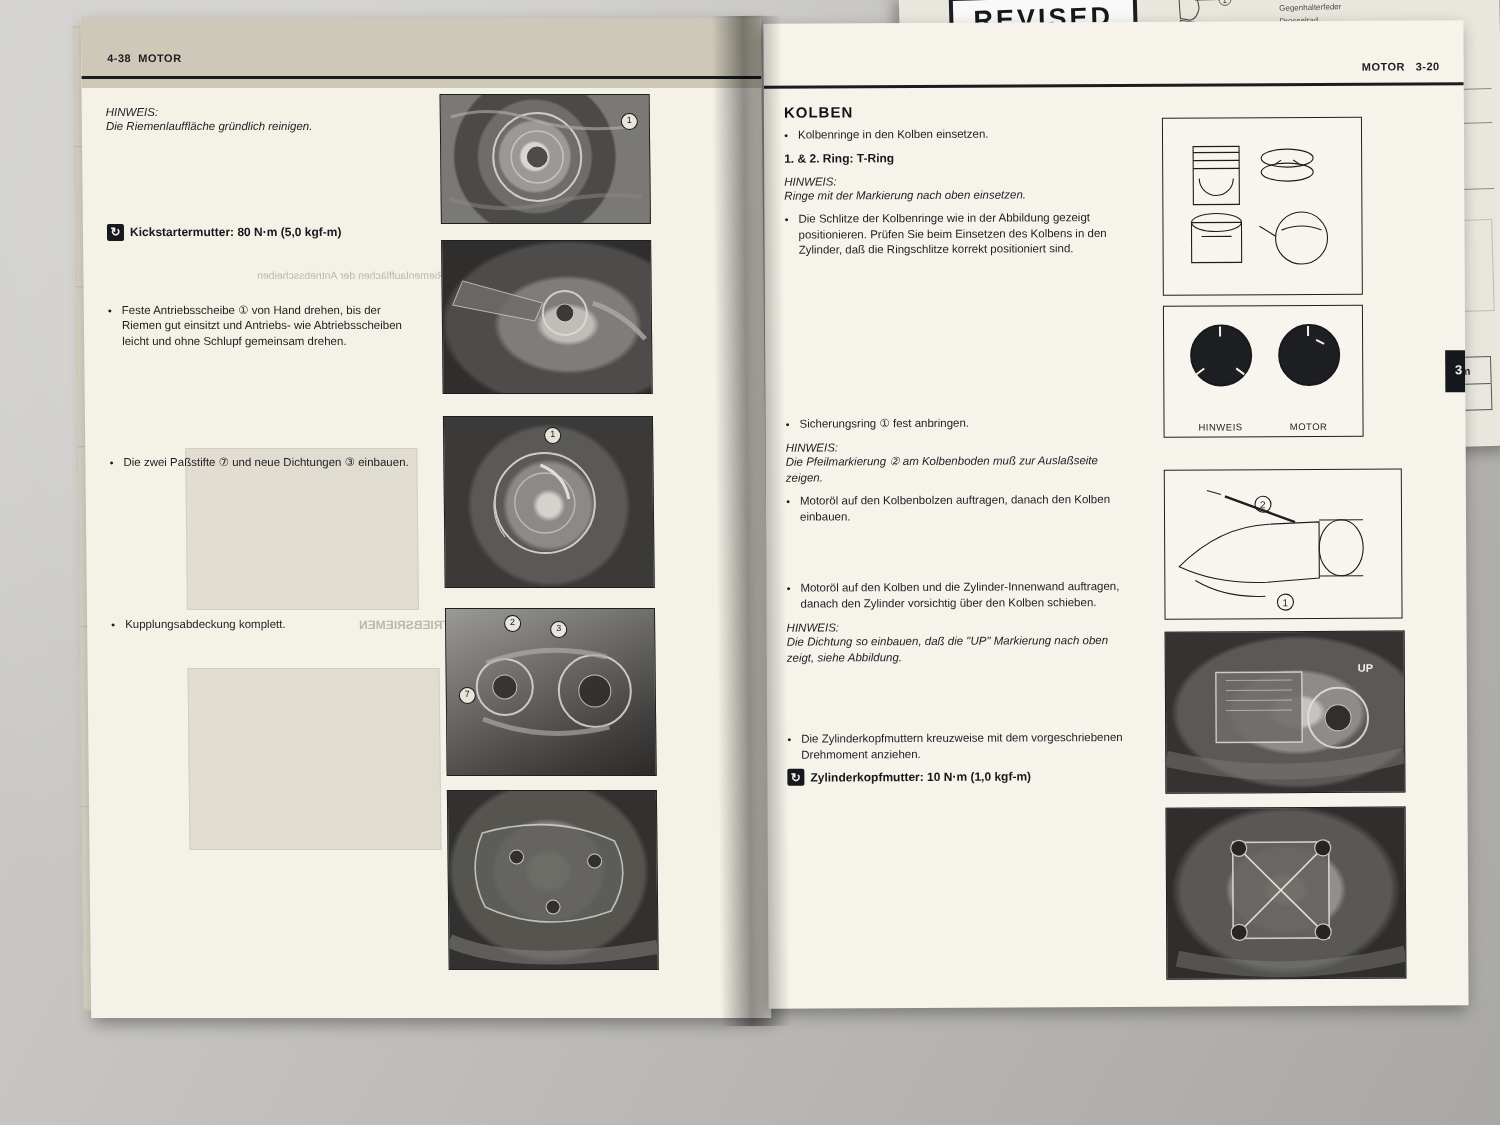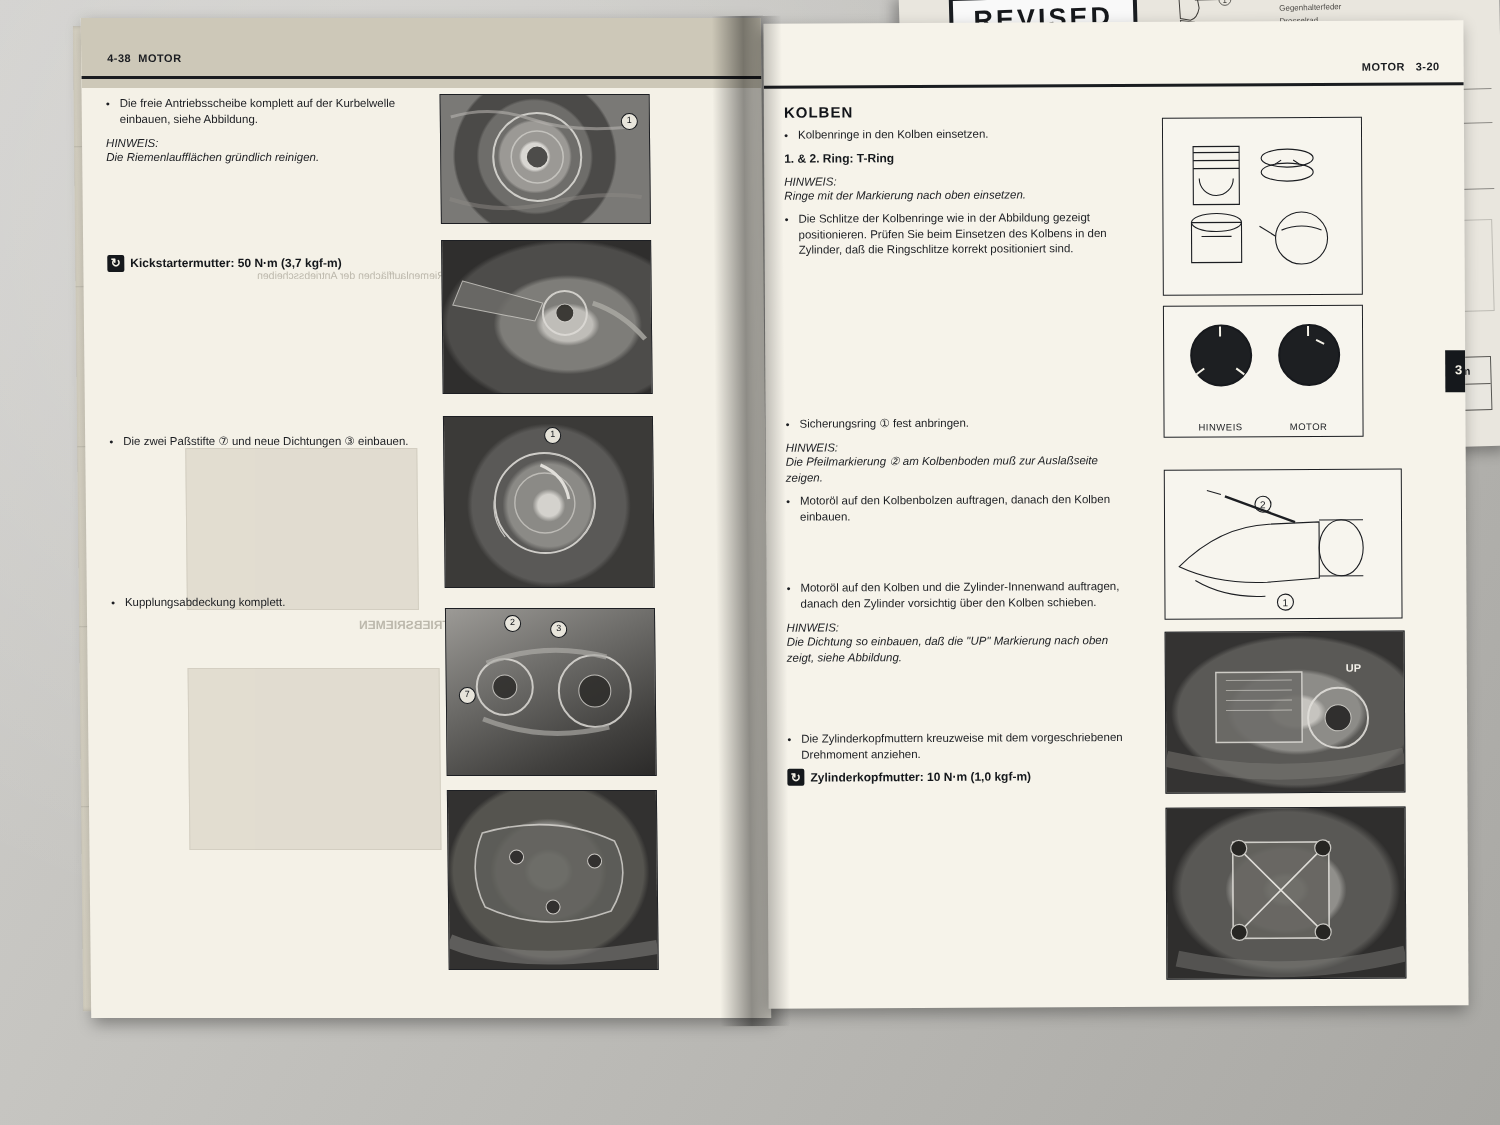--- a/index.html
+++ b/index.html
@@ -203,29 +203,29 @@
       &nbsp;<span>MOTOR</span>
     </div>
 
     <div class="ghost" style="left:120px;top:250px;width:260px;">Die Riemenlaufflächen der Antriebsscheiben</div>
     <div class="ghost-img" style="left:100px;top:430px;width:230px;height:160px;"></div>
     <div class="ghost-img" style="left:100px;top:650px;width:250px;height:180px;"></div>
     <div class="ghost" style="left:150px;top:600px;width:230px;font-size:12px;font-weight:bold;">ANTRIEBSRIEMEN</div>
     <div class="ghost" style="left:270px;top:860px;width:200px;">50 N·m (5,0 kgf-m)</div>
 
     <div class="col-text">
-      <p class="bullet">Die freie Antriebsscheibe komplett auf der Kurbelwelle einbauen, siehe Abbildung.</p>
       <p class="note-h">HINWEIS:</p>
-      <p class="note-b">Die Riemenlaufflächen gründlich reinigen.</p>
+      <p class="note-b">Die Riemenlauffläche gründlich reinigen.</p>
       <div style="height:75px;"></div>
       <div class="torque">
         <span class="tq-icon">↻</span>
-        <span class="tq-label">Kickstartermutter: 50 N·m (3,7 kgf-m)</span>
+        <span class="tq-label">Kickstartermutter: 80 N·m (5,0 kgf-m)</span>
       </div>
       <div style="height:52px;"></div>
+      <p class="bullet">Feste Antriebsscheibe ① von Hand drehen, bis der Riemen gut einsitzt und Antriebs- wie Abtriebsscheiben leicht und ohne Schlupf gemeinsam drehen.</p>
       <div style="height:100px;"></div>
       <p class="bullet">Die zwei Paßstifte ⑦ und neue Dichtungen ③ einbauen.</p>
       <div style="height:140px;"></div>
       <p class="bullet">Kupplungsabdeckung komplett.</p>
     </div>
 
     <div class="photo" style="left:358px;top:76px;width:208px;height:128px;">
       <div class="ph-grad" style="background:
         radial-gradient(circle at 45% 48%, #d8d6d2 0 10%, #9b9995 12% 26%, #6e6d6a 28% 42%, #4b4a48 44% 60%, #7a7976 62% 100%),
         linear-gradient(160deg,#5d5c59,#3e3d3b);"></div>
@@ -381,21 +381,21 @@
     <div class="photo" style="left:398px;top:610px;width:238px;height:160px;">
       <div class="ph-grad" style="background:
         radial-gradient(ellipse at 55% 50%, #c6c4bf 0 12%, #8d8c88 16% 34%, #5a5956 38% 64%, #343332 68% 100%);"></div>
       <svg width="238" height="160" viewBox="0 0 238 160" style="position:absolute;inset:0;opacity:.88;">
         <path d="M50 40 l86 0 l0 70 l-86 0 z" fill="#6d6c68" stroke="#dedcd7" stroke-width="1.4"></path>
         <path d="M60 48 l66 0 M60 58 l66 0 M60 68 l66 0 M60 78 l66 0" stroke="#b5b3ae" stroke-width="1"></path>
         <circle cx="172" cy="86" r="30" fill="none" stroke="#e2e0db" stroke-width="2"></circle>
         <circle cx="172" cy="86" r="13" fill="#242321" stroke="#cfcdc8" stroke-width="1"></circle>
         <path d="M0 126 q120 28 238 -2" fill="none" stroke="#7f7e7a" stroke-width="16" opacity=".55"></path>
       </svg>
-      <div style="position:absolute;left:180px;top:30px;color:#f2efe8;font-size:11px;font-weight:bold;">UP</div>
+      <div style="position:absolute;left:192px;top:30px;color:#f2efe8;font-size:11px;font-weight:bold;">UP</div>
     </div>
 
     <div class="photo" style="left:398px;top:786px;width:238px;height:170px;">
       <div class="ph-grad" style="background:
         radial-gradient(ellipse at 50% 48%, #cbc9c4 0 10%, #908f8b 14% 32%, #595855 36% 62%, #2f2e2d 68% 100%);"></div>
       <svg width="238" height="170" viewBox="0 0 238 170" style="position:absolute;inset:0;opacity:.88;">
         <path d="M66 34 l96 0 l0 96 l-96 0 z" fill="#63625e" stroke="#e0ded9" stroke-width="1.6"></path>
         <path d="M66 34 l96 96 M162 34 l-96 96" stroke="#e8e6e1" stroke-width="1.6"></path>
         <circle cx="72" cy="40" r="8" fill="#201f1d" stroke="#d9d7d2" stroke-width="1.2"></circle>
         <circle cx="156" cy="40" r="8" fill="#201f1d" stroke="#d9d7d2" stroke-width="1.2"></circle>

